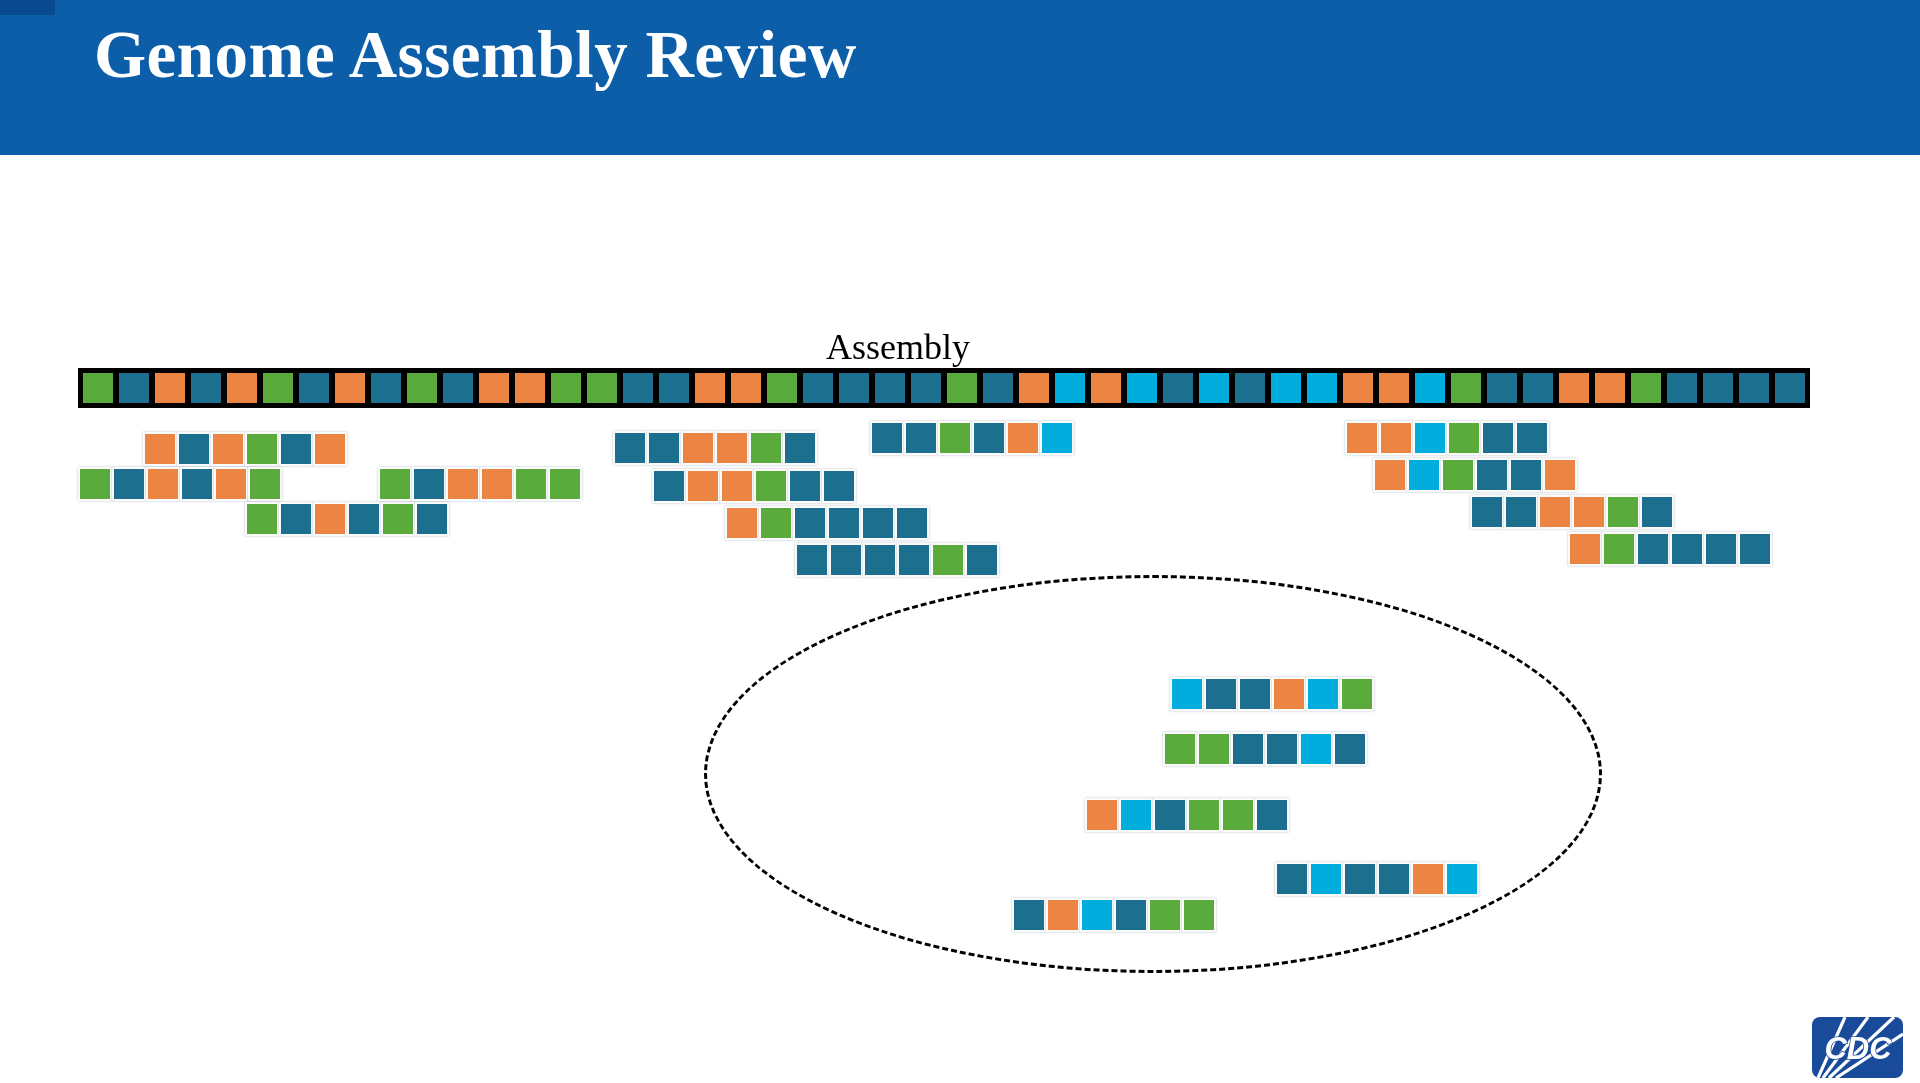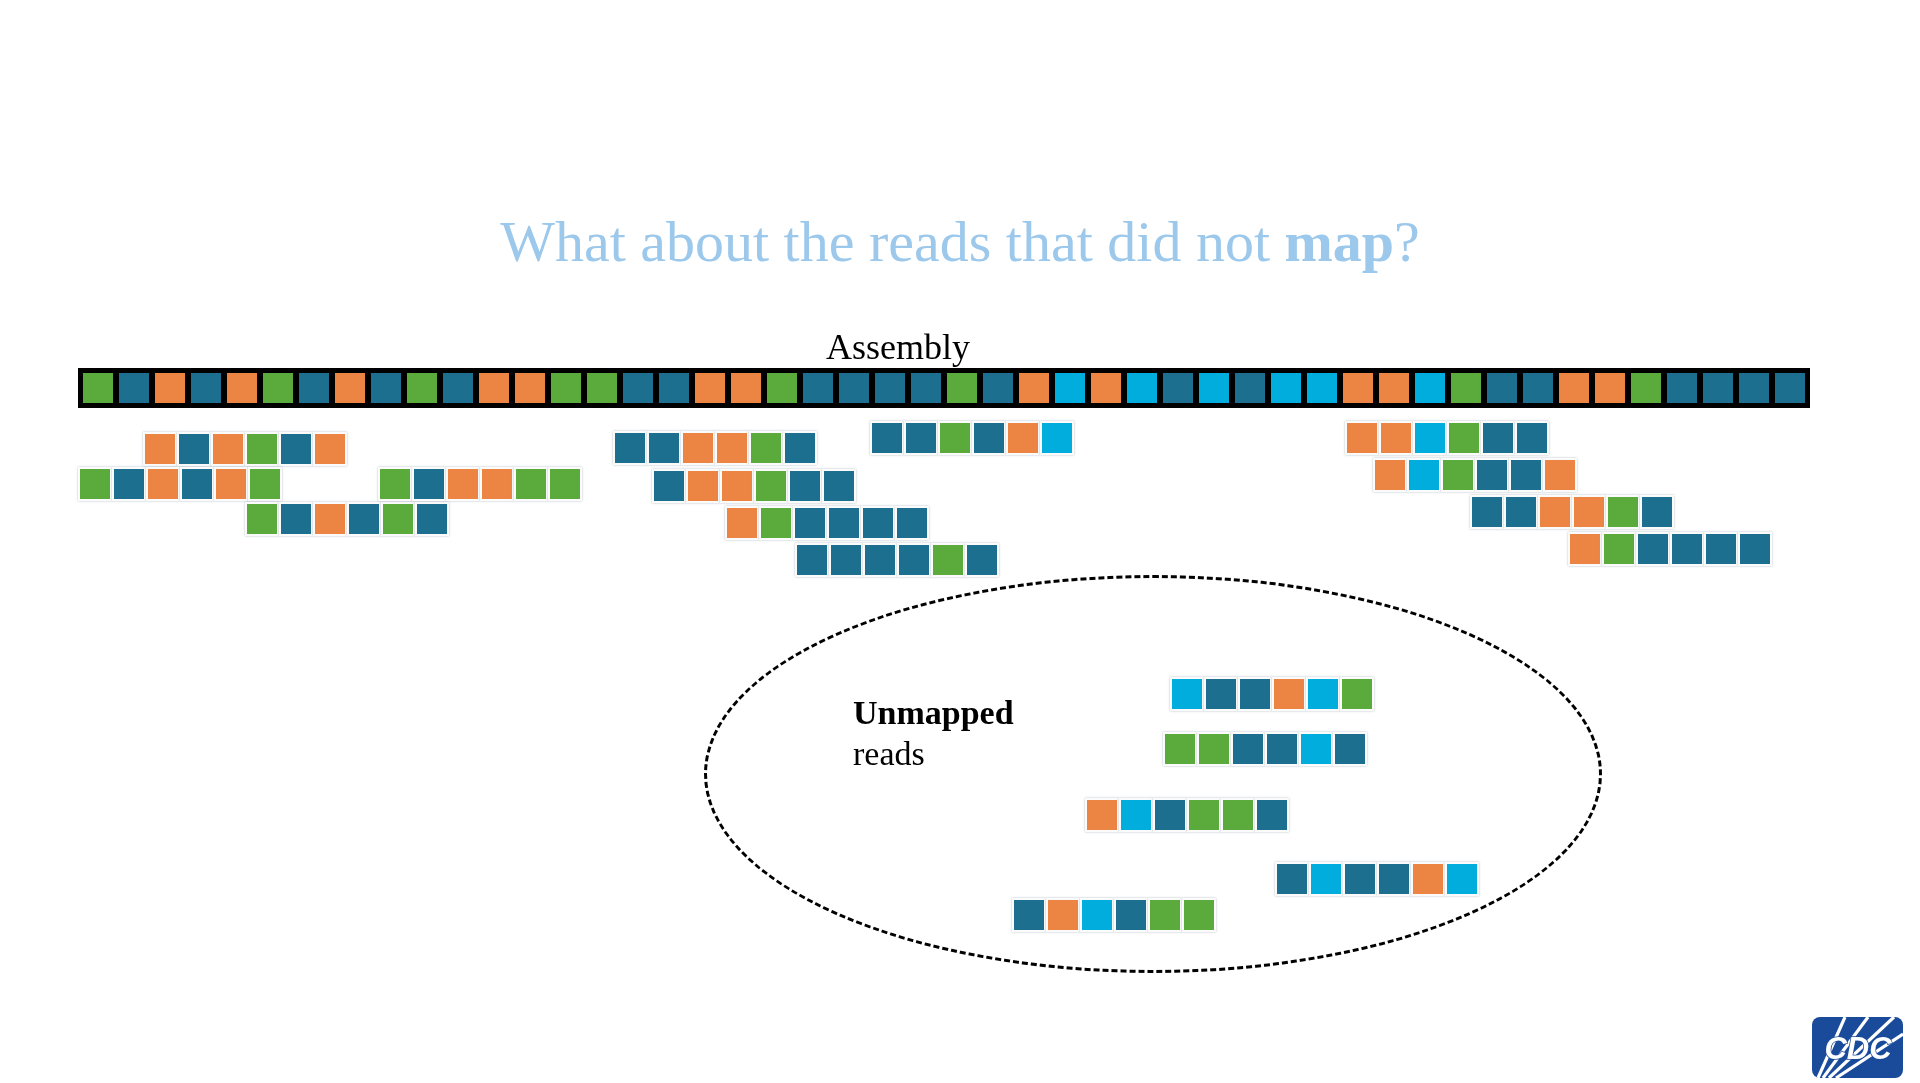--- a/index.html
+++ b/index.html
@@ -102,24 +102,25 @@
     position: absolute;
     left: 1812px; top: 1017px;
     width: 91px; height: 61px;
   }
 </style>
 </head>
 <body>
 
 <div id="canvas">
 
-
-  <div class="subtitle" style="color: rgb(156, 200, 235);">
-    <span>What about the reads that did not </span><span class="bold">map</span><span>?</span>
+  <div class="header-bar" style="background: rgb(13, 94, 168);">
+    <div class="header-notch" style="background: rgb(10, 74, 142);"></div>
+    <div class="slide-title">Genome Assembly Review</div>
   </div>
+
 
   <div class="reference-label">Assembly</div>
   <div class="ref-bar" id="ref-bar">
       <div class="ref-cell" style="background: rgb(90, 171, 60);"></div>
       <div class="ref-cell" style="background: rgb(28, 111, 143);"></div>
       <div class="ref-cell" style="background: rgb(236, 132, 67);"></div>
       <div class="ref-cell" style="background: rgb(28, 111, 143);"></div>
       <div class="ref-cell" style="background: rgb(236, 132, 67);"></div>
       <div class="ref-cell" style="background: rgb(90, 171, 60);"></div>
       <div class="ref-cell" style="background: rgb(28, 111, 143);"></div>
@@ -267,24 +268,20 @@
         <div class="read-cell" style="background: rgb(236, 132, 67);"></div>
         <div class="read-cell" style="background: rgb(90, 171, 60);"></div>
         <div class="read-cell" style="background: rgb(28, 111, 143);"></div>
         <div class="read-cell" style="background: rgb(28, 111, 143);"></div>
         <div class="read-cell" style="background: rgb(28, 111, 143);"></div>
         <div class="read-cell" style="background: rgb(28, 111, 143);"></div>
       </div>
     </div>
 
   <div class="unmapped-ellipse"></div>
-  <div class="unmapped-label">
-    <span class="bold">Unmapped</span><br>
-    <span>reads</span>
-  </div>
   <div id="unmapped-layer">
       <div class="read" style="left: 1170px; top: 677px;">
         <div class="read-cell" style="background: rgb(0, 173, 221);"></div>
         <div class="read-cell" style="background: rgb(28, 111, 143);"></div>
         <div class="read-cell" style="background: rgb(28, 111, 143);"></div>
         <div class="read-cell" style="background: rgb(236, 132, 67);"></div>
         <div class="read-cell" style="background: rgb(0, 173, 221);"></div>
         <div class="read-cell" style="background: rgb(90, 171, 60);"></div>
       </div>
       <div class="read" style="left: 1163px; top: 732px;">

